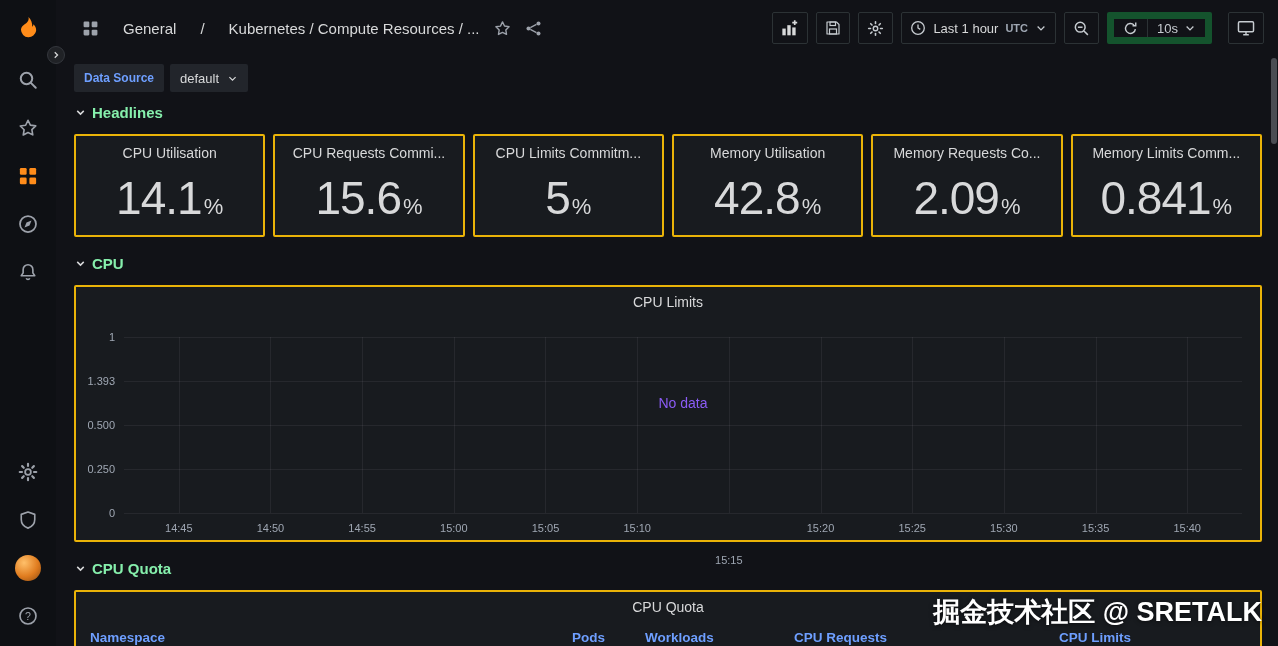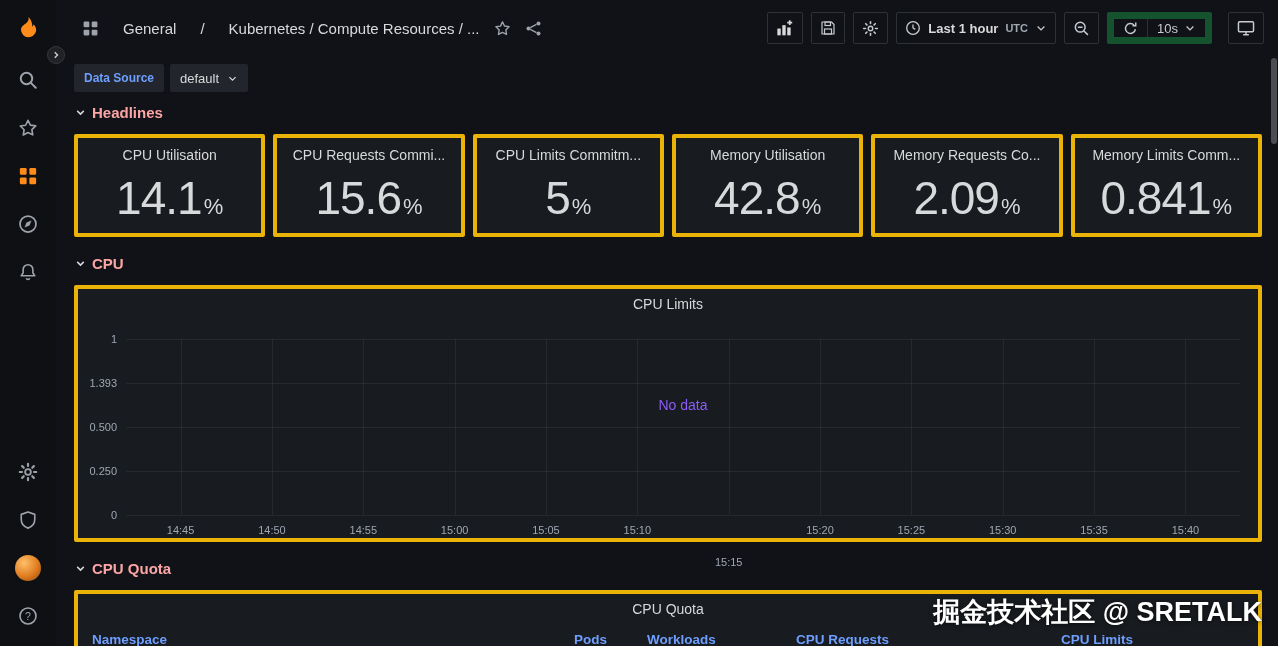--- a/index.html
+++ b/index.html
@@ -21,40 +21,40 @@
 
   
   .topbar { height:56px; flex-shrink:0; display:flex; align-items:center; padding:0 14px 0 26px; }
   .breadcrumb { display:flex; align-items:center; gap:24px; font-size:15px; color:#d8d9da; white-space:nowrap; }
   .crumb-icon { color:#9da2ab; display:flex; }
   .crumb-link { cursor:pointer; }
   .crumb-actions { display:flex; align-items:center; gap:14px; margin-left:14px; }
   .icon-btn { background:none; border:none; color:#9da2ab; cursor:pointer; display:flex; align-items:center; padding:0; }
   .topbar-right { margin-left:auto; display:flex; align-items:center; gap:8px; }
   .tb-btn { height:32px; min-width:34px; display:flex; align-items:center; justify-content:center; gap:7px; padding:0 8px; border:1px solid #2c3235; border-radius:2px; background:transparent; color:#c7ccd1; cursor:pointer; font-size:13px; font-family:inherit; }
-  .tb-btn .lbl { color:#d8d9da;font-weight:bold; }
+  .tb-btn .lbl { color:#d8d9da; }
   .tz { font-size:11px; color:#9fa7b3; font-weight:700; }
   .tb-group { display:flex; align-items:stretch; border:7px solid #14532d; border-radius:2px; height:32px; }
   .tb-seg { display:flex; align-items:center; gap:6px; padding:0 9px; color:#c7ccd1; background:none; border:none; cursor:pointer; font-size:13px; font-family:inherit; }
   .tb-seg + .tb-seg { border-left:1px solid #2c3235; }
   .kiosk { margin-left:8px; }
 
   
   .subbar { display:flex; align-items:center; gap:6px; padding:8px 16px 6px 18px; }
   .var-label { height:28px; display:flex; align-items:center; padding:0 10px; background:#22252b; color:#6e9fff; font-size:12px; font-weight:600; border-radius:2px; }
   .var-value { height:28px; display:flex; align-items:center; gap:8px; padding:0 10px; background:#22252b; color:#d8d9da; font-size:13px; border-radius:2px; cursor:pointer; border:none; font-family:inherit; }
 
   
   .content { padding:0 16px 0 18px; }
-  .section-header { display:flex; align-items:center; gap:5px; margin-top:14px; height:24px; font-size:15px; font-weight:700; color:#fca5a5; cursor:pointer; }
+  .section-header { display:flex; align-items:center; gap:5px; margin-top:14px; height:24px; font-size:15px; font-weight:700; color:#86efac; cursor:pointer; }
   .section-header.first { margin-top:2px; }
   .section-header .chev { display:flex; color:#d8d9da; }
 
   .stats-row { display:flex; gap:8px; margin-top:10px; }
-  .panel { background:#181b1f; border:4px solid #eab308; border-radius:2px; }
+  .panel { background:#181b1f; border:2px solid #eab308; border-radius:2px; }
   .stat-panel { flex:1 1 0; height:103px; display:flex; flex-direction:column; align-items:center; padding-top:9px; min-width:0; }
   .stat-title { font-size:14px; color:#d8d9da; white-space:nowrap; overflow:hidden; text-overflow:ellipsis; max-width:95%; cursor:pointer; }
   .stat-body { flex:1; display:flex; align-items:center; }
   .stat-value-row { display:flex; align-items:baseline; color:#d8d9da; }
   .stat-value { font-size:46px; font-weight:500; line-height:1; letter-spacing:-1px; }
   .stat-unit { font-size:22px; margin-left:2px; }
 
   .cpu-panel { margin-top:10px; height:257px; position:relative; }
   .panel-title { height:30px; line-height:30px; text-align:center; font-size:14px; color:#d8d9da; cursor:pointer; }
   .plot { position:absolute; left:48px; right:18px; top:34px; height:192px; }

